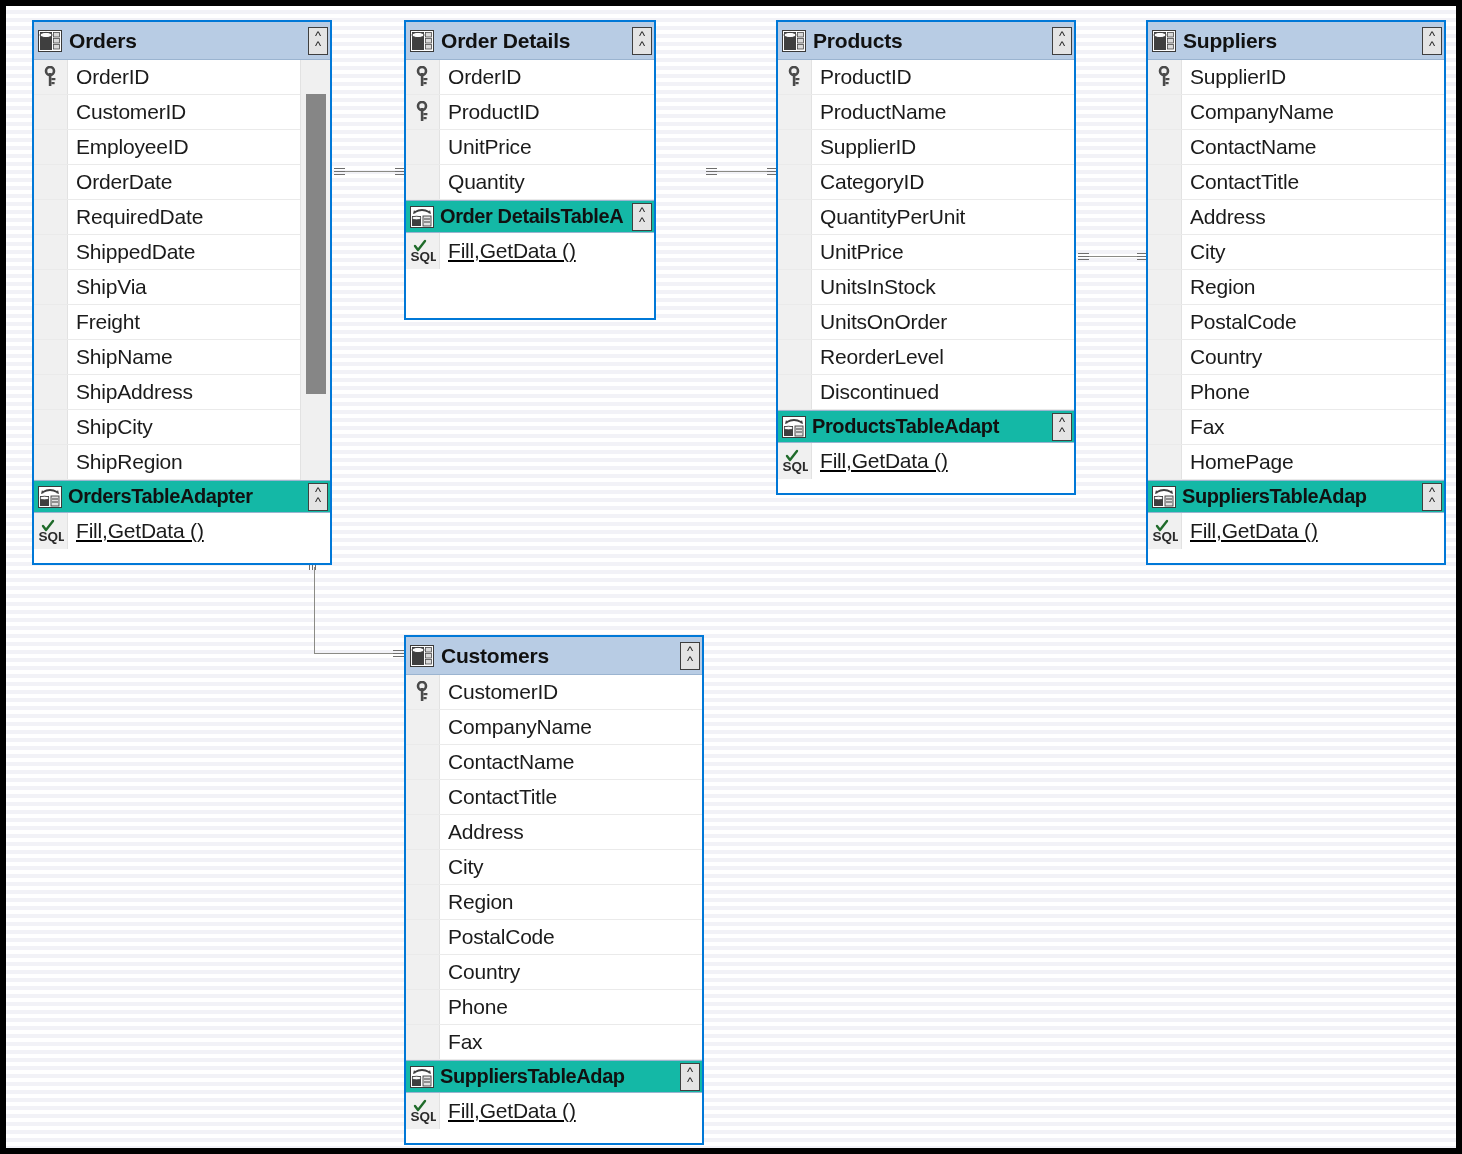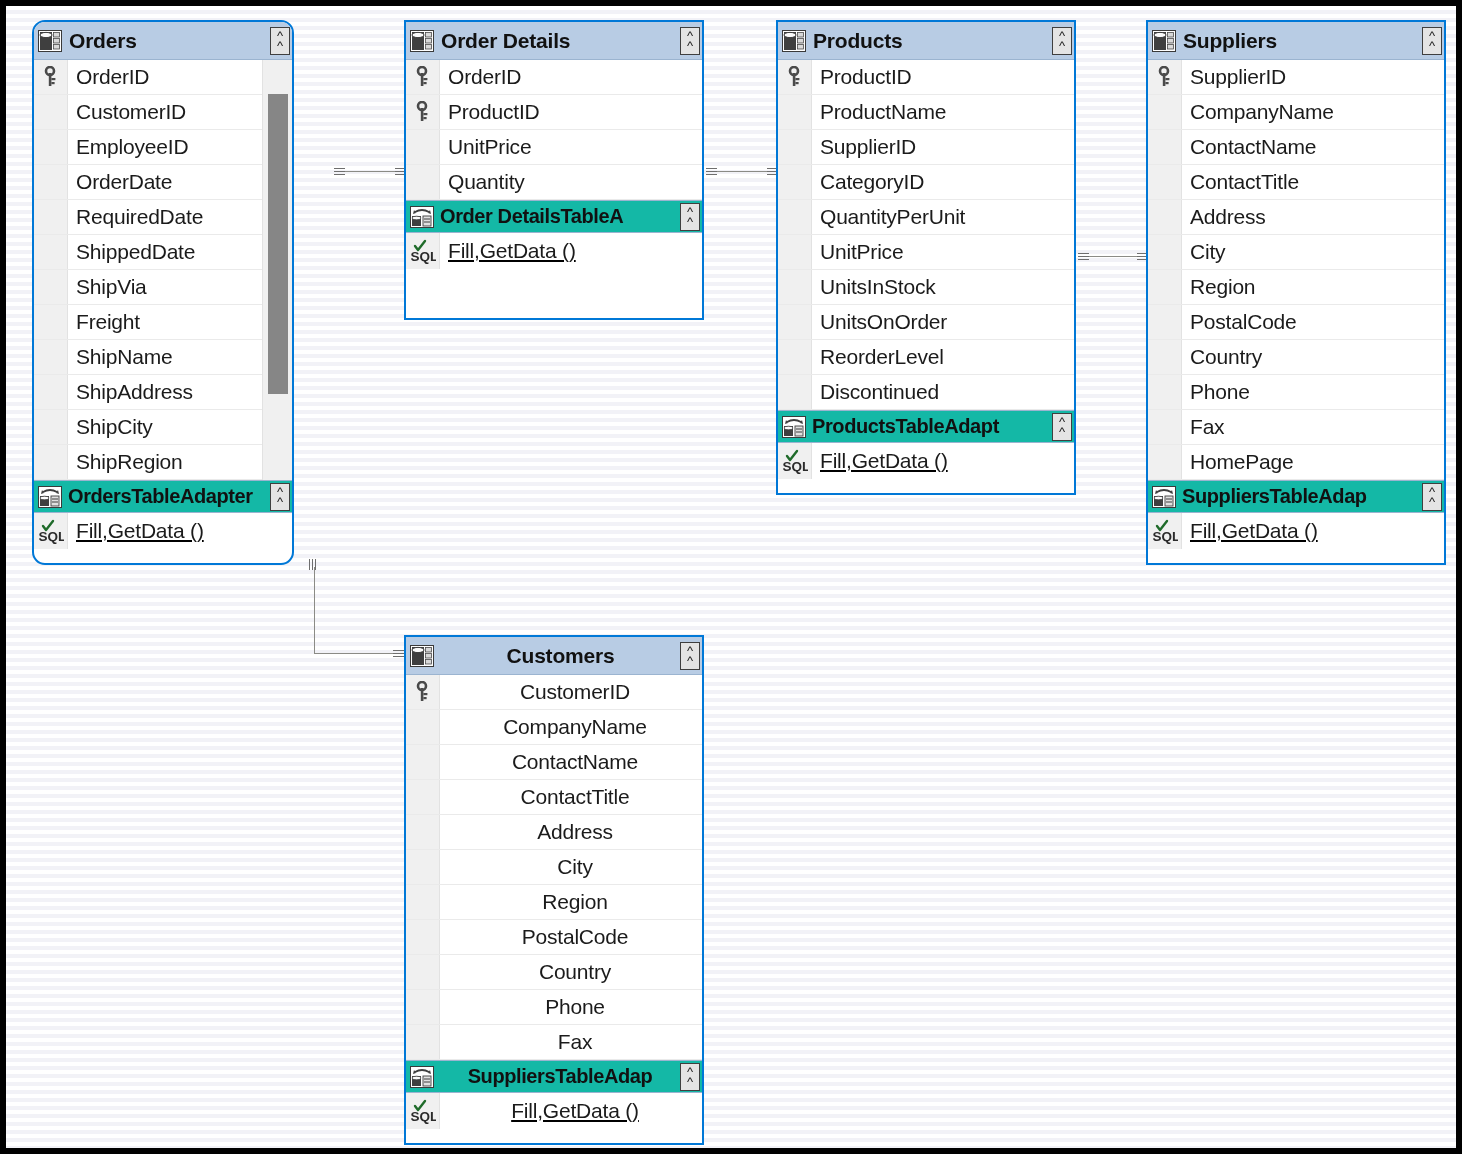--- a/index.html
+++ b/index.html
@@ -155,21 +155,21 @@
   <div class="conn v" style="left:308px; top:561px; height:87px;"></div>
   <div class="conn h" style="left:308px; top:647px; width:82px;"></div>
   <div class="relmark" style="left:303px; top:553px; width:7px; height:11px;
               background:
                 linear-gradient(to right,#6e6e6e 0 1px,transparent 1px),
                 linear-gradient(to right,transparent 0 3px,#6e6e6e 3px 4px,transparent 4px),
                 linear-gradient(to right,transparent 0 6px,#6e6e6e 6px 7px,transparent 7px);"></div>
   <div class="relmark" style="left:387px; top:644px;"></div>
 
   <div id="tables-root">
-      <div class="tbox" style="left: 26px; top: 14px; width: 262px; height: 545px; border-radius: 13px;">
+      <div class="tbox" style="left: 26px; top: 14px; width: 300px; height: 545px;">
         <div class="thead">
           <svg class="ic tbl-ic" viewBox="0 0 24 22">
             <rect x="0.5" y="0.5" width="23" height="21" fill="#ffffff" stroke="#3a3a3a"></rect>
             <rect x="2" y="2" width="12" height="18" fill="#3f3f3f"></rect>
             <ellipse cx="8" cy="5" rx="6" ry="2.6" fill="#fafafa" stroke="#3f3f3f"></ellipse>
             <rect x="15.5" y="2.5" width="6" height="4.5" fill="#d9d9d9" stroke="#4a4a4a" stroke-width="0.8"></rect>
             <rect x="15.5" y="8.5" width="6" height="4.5" fill="#d9d9d9" stroke="#4a4a4a" stroke-width="0.8"></rect>
             <rect x="15.5" y="14.5" width="6" height="4.5" fill="#d9d9d9" stroke="#4a4a4a" stroke-width="0.8"></rect>
           </svg>
           <div class="title">Orders</div>
@@ -259,21 +259,21 @@
         <div class="query-row">
           <div class="gutter">
             <svg class="ic sql-ic" viewBox="0 0 26 26">
               <path d="M5 8 L8 12 L15 3" stroke="#1f6b2a" stroke-width="2.4" fill="none" stroke-linecap="round" stroke-linejoin="round"></path>
               <text x="0.5" y="23" font-family="Liberation Sans, sans-serif" font-size="13.5" font-weight="bold" fill="#2b2b2b">SQL</text>
             </svg>
           </div>
           <div class="q-label">Fill,GetData ()</div>
         </div>
       </div>
-      <div class="tbox" style="left: 398px; top: 14px; width: 300px; height: 300px;">
+      <div class="tbox" style="left: 398px; top: 14px; width: 252px; height: 300px;">
         <div class="thead">
           <svg class="ic tbl-ic" viewBox="0 0 24 22">
             <rect x="0.5" y="0.5" width="23" height="21" fill="#ffffff" stroke="#3a3a3a"></rect>
             <rect x="2" y="2" width="12" height="18" fill="#3f3f3f"></rect>
             <ellipse cx="8" cy="5" rx="6" ry="2.6" fill="#fafafa" stroke="#3f3f3f"></ellipse>
             <rect x="15.5" y="2.5" width="6" height="4.5" fill="#d9d9d9" stroke="#4a4a4a" stroke-width="0.8"></rect>
             <rect x="15.5" y="8.5" width="6" height="4.5" fill="#d9d9d9" stroke="#4a4a4a" stroke-width="0.8"></rect>
             <rect x="15.5" y="14.5" width="6" height="4.5" fill="#d9d9d9" stroke="#4a4a4a" stroke-width="0.8"></rect>
           </svg>
           <div class="title">Order Details</div>
@@ -529,21 +529,21 @@
         <div class="query-row">
           <div class="gutter">
             <svg class="ic sql-ic" viewBox="0 0 26 26">
               <path d="M5 8 L8 12 L15 3" stroke="#1f6b2a" stroke-width="2.4" fill="none" stroke-linecap="round" stroke-linejoin="round"></path>
               <text x="0.5" y="23" font-family="Liberation Sans, sans-serif" font-size="13.5" font-weight="bold" fill="#2b2b2b">SQL</text>
             </svg>
           </div>
           <div class="q-label">Fill,GetData ()</div>
         </div>
       </div>
-      <div class="tbox" style="left: 398px; top: 629px; width: 300px; height: 510px; text-align: center;">
+      <div class="tbox" style="left: 398px; top: 629px; width: 300px; height: 510px;">
         <div class="thead">
           <svg class="ic tbl-ic" viewBox="0 0 24 22">
             <rect x="0.5" y="0.5" width="23" height="21" fill="#ffffff" stroke="#3a3a3a"></rect>
             <rect x="2" y="2" width="12" height="18" fill="#3f3f3f"></rect>
             <ellipse cx="8" cy="5" rx="6" ry="2.6" fill="#fafafa" stroke="#3f3f3f"></ellipse>
             <rect x="15.5" y="2.5" width="6" height="4.5" fill="#d9d9d9" stroke="#4a4a4a" stroke-width="0.8"></rect>
             <rect x="15.5" y="8.5" width="6" height="4.5" fill="#d9d9d9" stroke="#4a4a4a" stroke-width="0.8"></rect>
             <rect x="15.5" y="14.5" width="6" height="4.5" fill="#d9d9d9" stroke="#4a4a4a" stroke-width="0.8"></rect>
           </svg>
           <div class="title">Customers</div>

